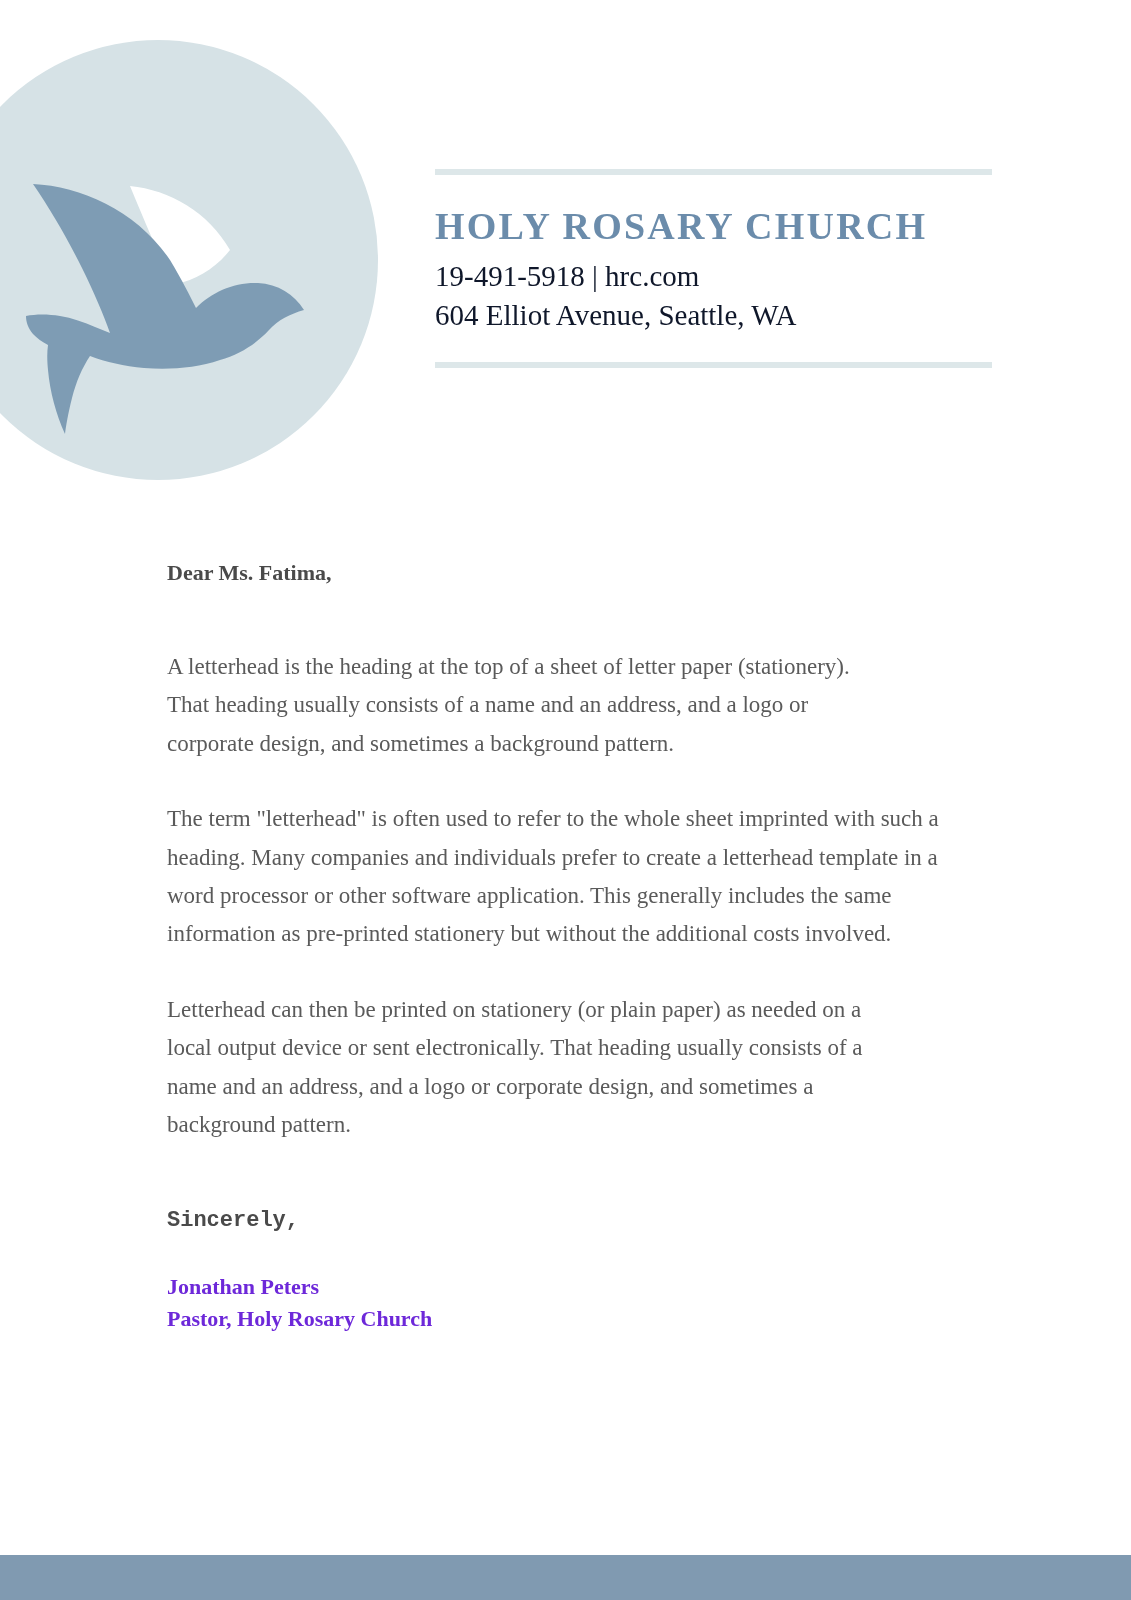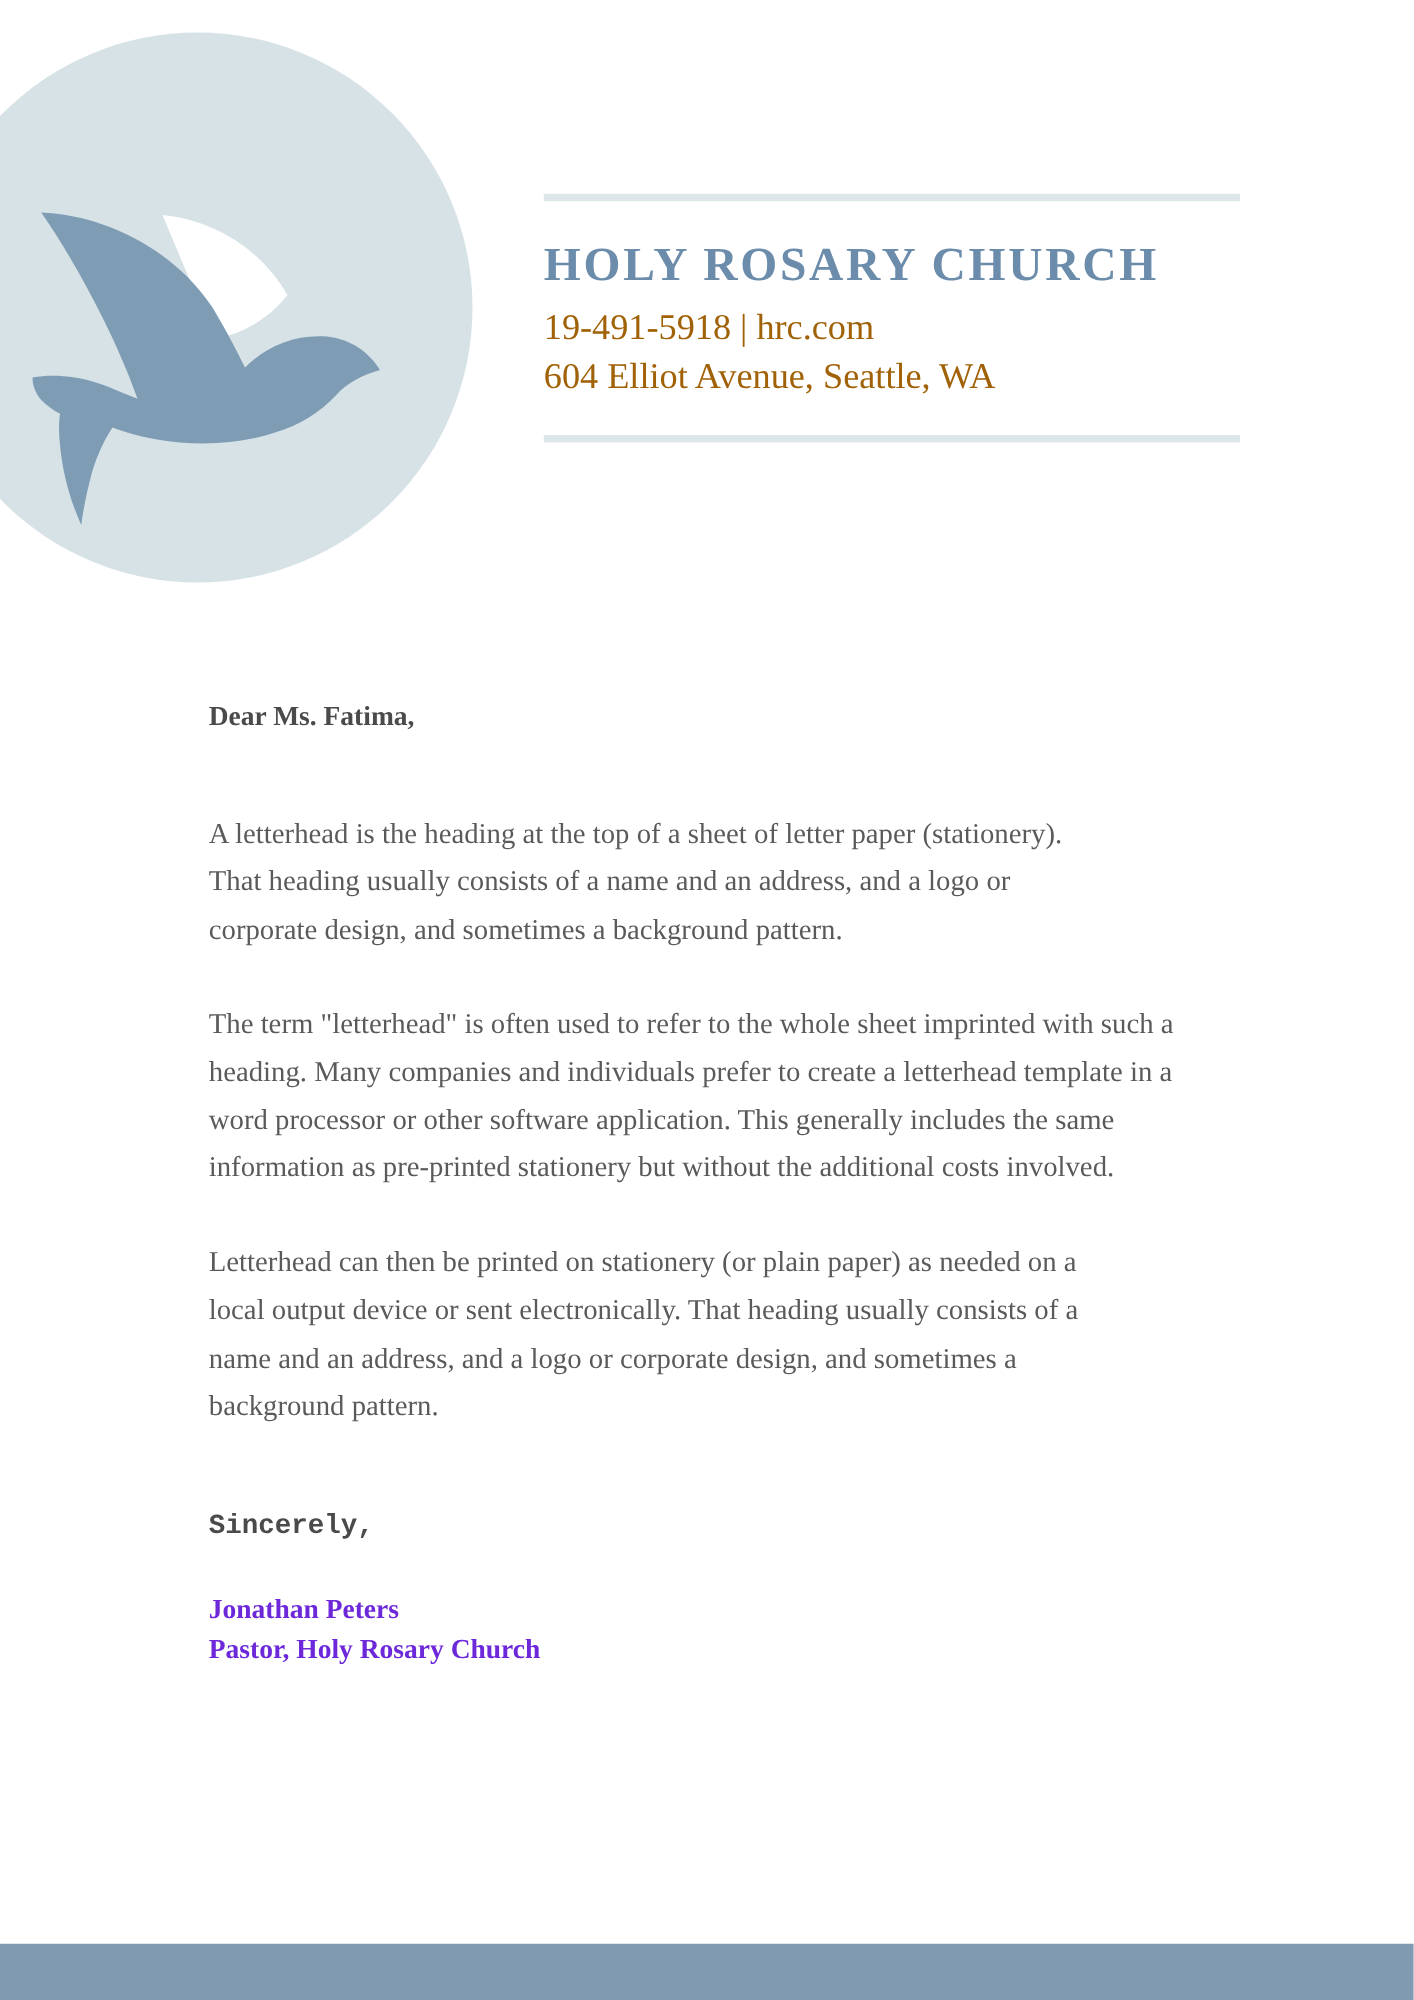--- a/index.html
+++ b/index.html
@@ -19,21 +19,21 @@
     position: relative;
     width: 1131px;
     height: 1600px;
     background: #ffffff;
     overflow: hidden;
   }
 
   
   .header {
     position: absolute;
-    top: 0;
+    top: 14px;
     left: 0;
     width: 1131px;
     height: 500px;
   }
 
   .logo-circle {
     position: absolute;
     left: -62px;
     top: 26px;
     width: 440px;
@@ -82,21 +82,21 @@
     letter-spacing: 2.2px;
     color: #6b8cab;
     margin: 0 0 8px 0;
     white-space: nowrap;
   }
 
   .contact-line {
     font-family: "Liberation Serif", "DejaVu Serif", serif;
     font-size: 29px;
     line-height: 1.36;
-    color: #a16207;
+    color: #0f172a;
     margin: 0;
     white-space: nowrap;
   }
 
   
   .letter {
     position: absolute;
     left: 167px;
     top: 560px;
     width: 790px;

